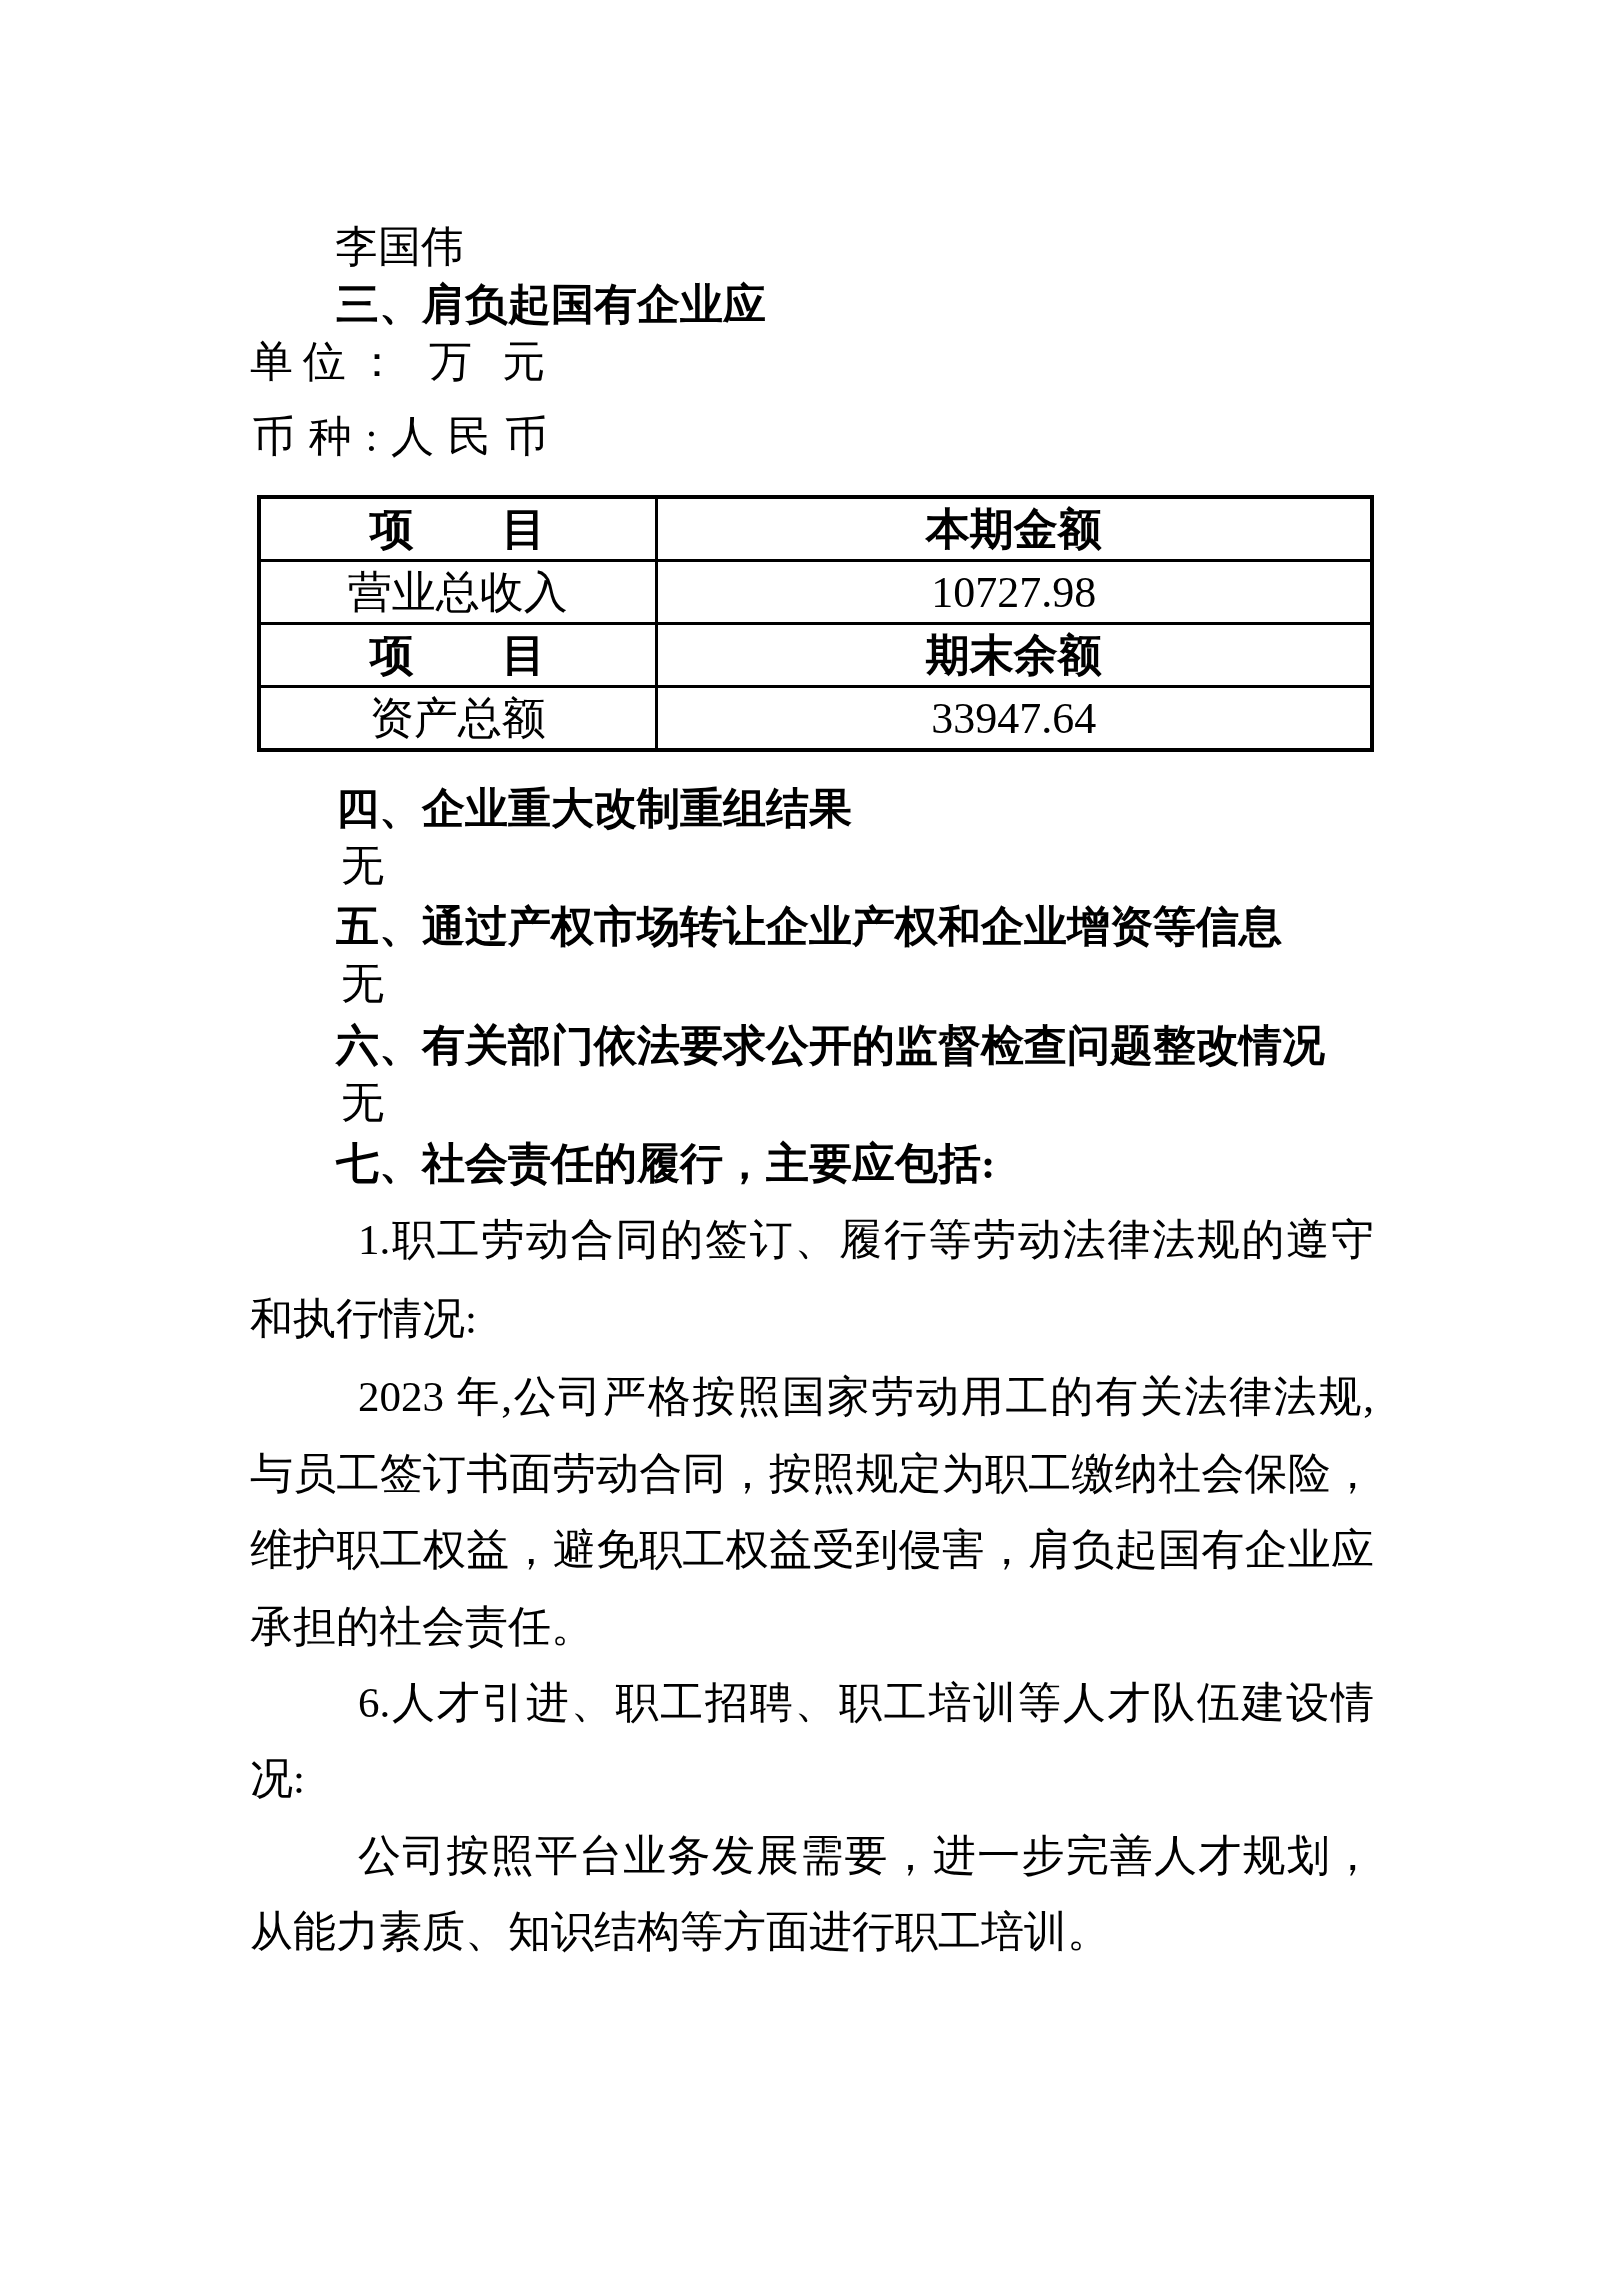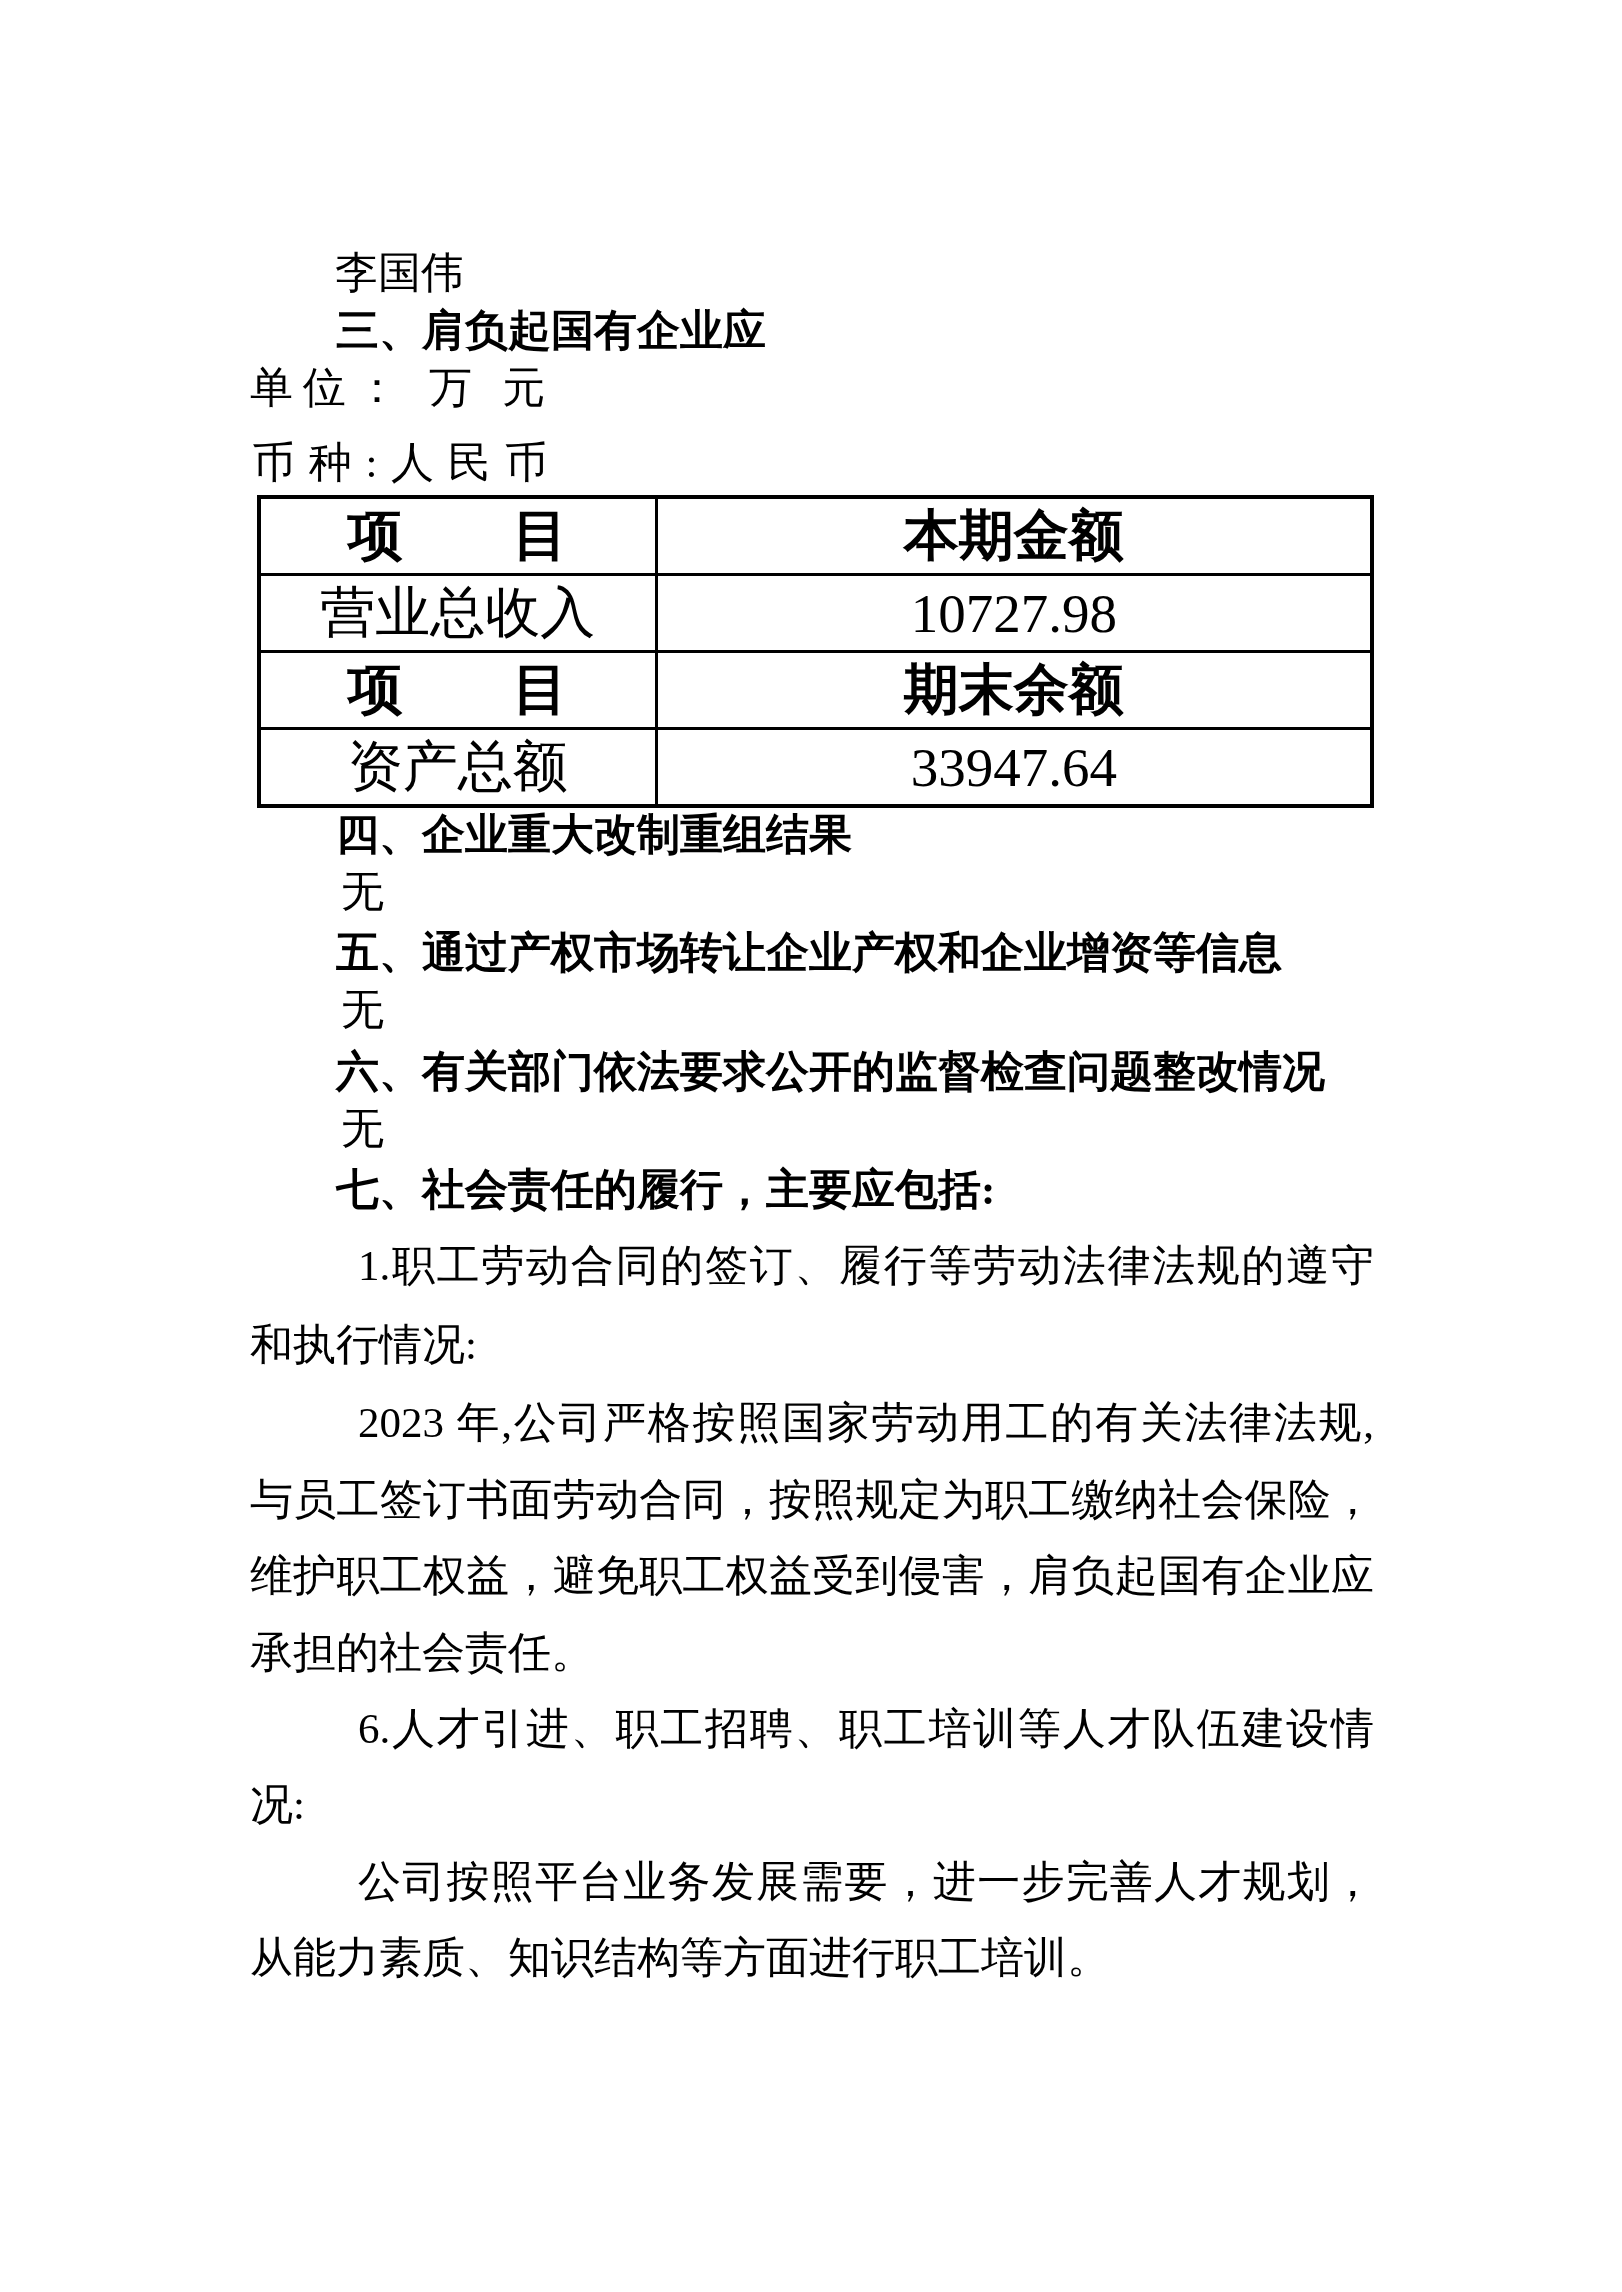--- a/index.html
+++ b/index.html
@@ -9,21 +9,20 @@
     background:#ffffff;
     color:#000;
     font-family:"Liberation Serif","DejaVu Serif",serif;
     overflow:hidden;
   }
   .line{
     position:absolute;
     font-size:43px;
     line-height:49px;
     white-space:pre;
-    margin-top:26px;
   }
   .h{ left:336px; font-weight:bold; }
   .body-line{
     left:250px; width:1124px;
     white-space:normal;
   }
   .ind{ text-indent:108px; }
   .jst{ text-align:justify; text-align-last:justify; }
   .wu{ left:341px; }
   .unit{
@@ -38,21 +37,21 @@
     width:1117px;
     border-collapse:collapse;
     table-layout:fixed;
   }
   table.fin td{
     border:3.9px solid #000;
     height:60px;
     padding:0;
     text-align:center;
     vertical-align:middle;
-    font-size:55px;
+    font-size:44px;
   }
   table.fin{ border:4.9px solid #000; }
   td.b{ font-weight:bold; }
 </style>
 </head>
 <body>
 
 <div class="page">
 
   <div class="line" style="top:222px;left:335px">李国伟</div>

